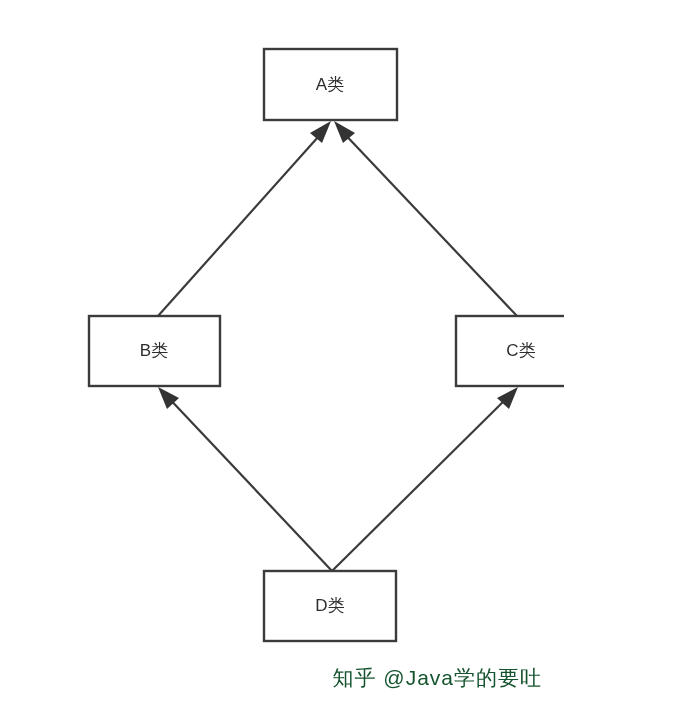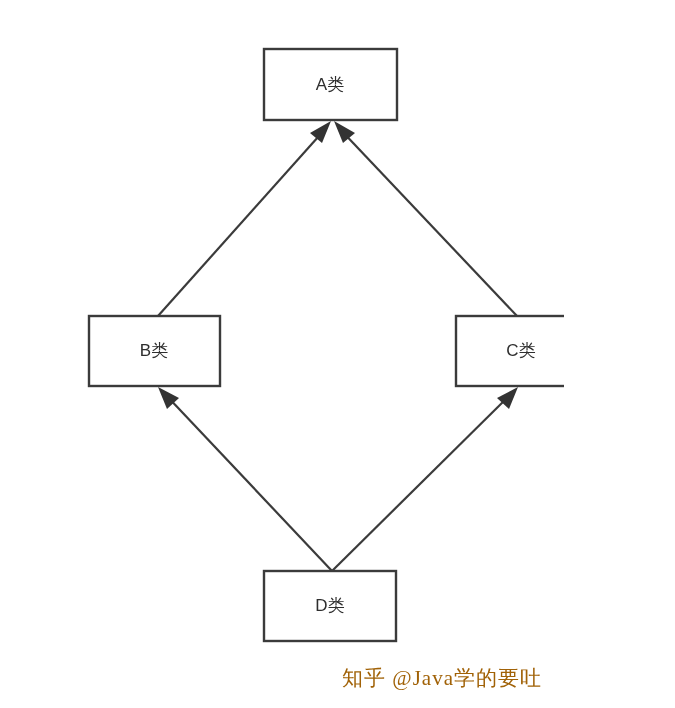--- a/index.html
+++ b/index.html
@@ -40,22 +40,22 @@
     fill: none;
   }
   .arrow-head {
     fill: #333333;
     stroke: none;
   }
   .watermark {
     position: absolute;
     right: 22px;
     bottom: 16px;
-    color: #a16207;
-    font-family: Liberation Serif, serif;
+    color: #14532d;
+    font-family: Liberation Sans, sans-serif;
     font-size: 21px;
     letter-spacing: 1px;
     white-space: nowrap;
     user-select: none;
   }
 </style>
 </head>
 <body>
 
 <div id="canvas">

